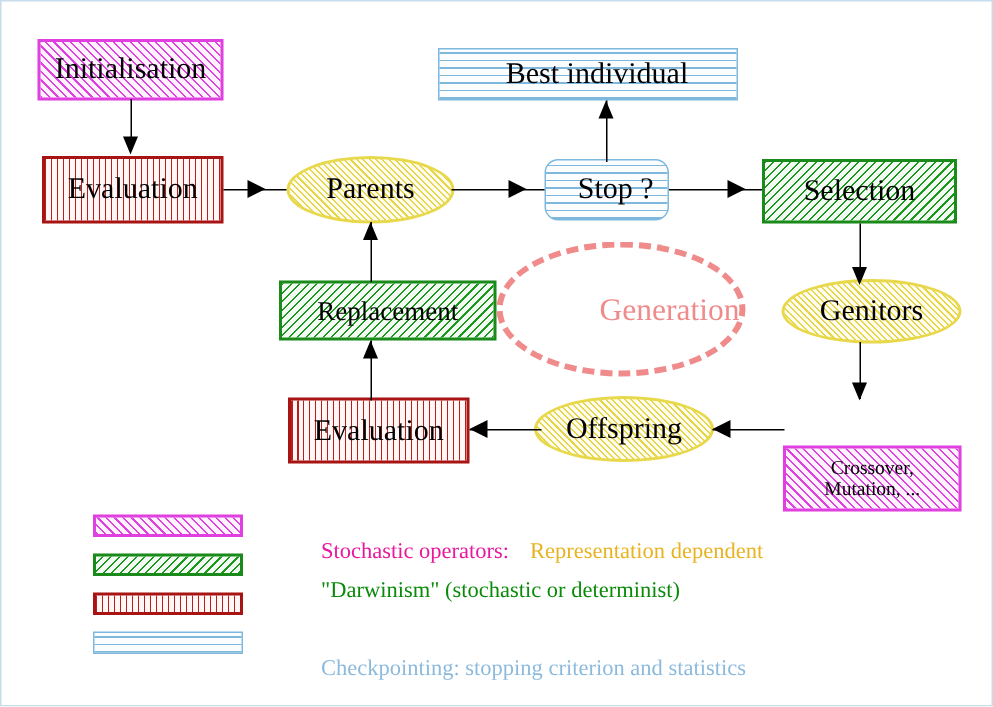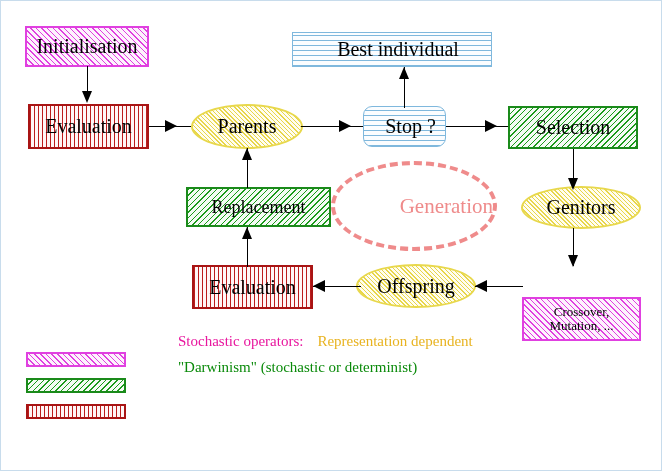--- a/index.html
+++ b/index.html
@@ -121,23 +121,24 @@
 
   
   #legend {
     position: absolute;
     left: 25px;
     top: 342px;
     width: 600px;
   }
   .legend-row {
     display: flex;
-    align-items: flex-end;
+    align-items: flex-start;
     height: 24px;
     margin-bottom: 2px;
+    margin-left: 36px;
   }
   .swatch {
     width: 100px;
     height: 15px;
     box-sizing: border-box;
     flex: 0 0 auto;
   }
   .legend-text {
     margin-left: 22px;
     font-size: 15px;
@@ -246,16 +247,22 @@
       <div class="swatch hatch-green"></div>
       <div class="legend-text">
         <span style="color:#0a8a0a;">"Darwinism" (stochastic or determinist)</span>
       </div>
     </div>
 
     <div class="legend-row">
       <div class="swatch hatch-red"></div>
     </div>
 
+    <div class="legend-row">
+      <div class="swatch hatch-blue"></div>
+      <div class="legend-text">
+        <span style="color:#8cbadd;">Checkpointing: stopping criterion and statistics</span>
+      </div>
+    </div>
 
   </div>
 
 </div>
 
 </body></html>

